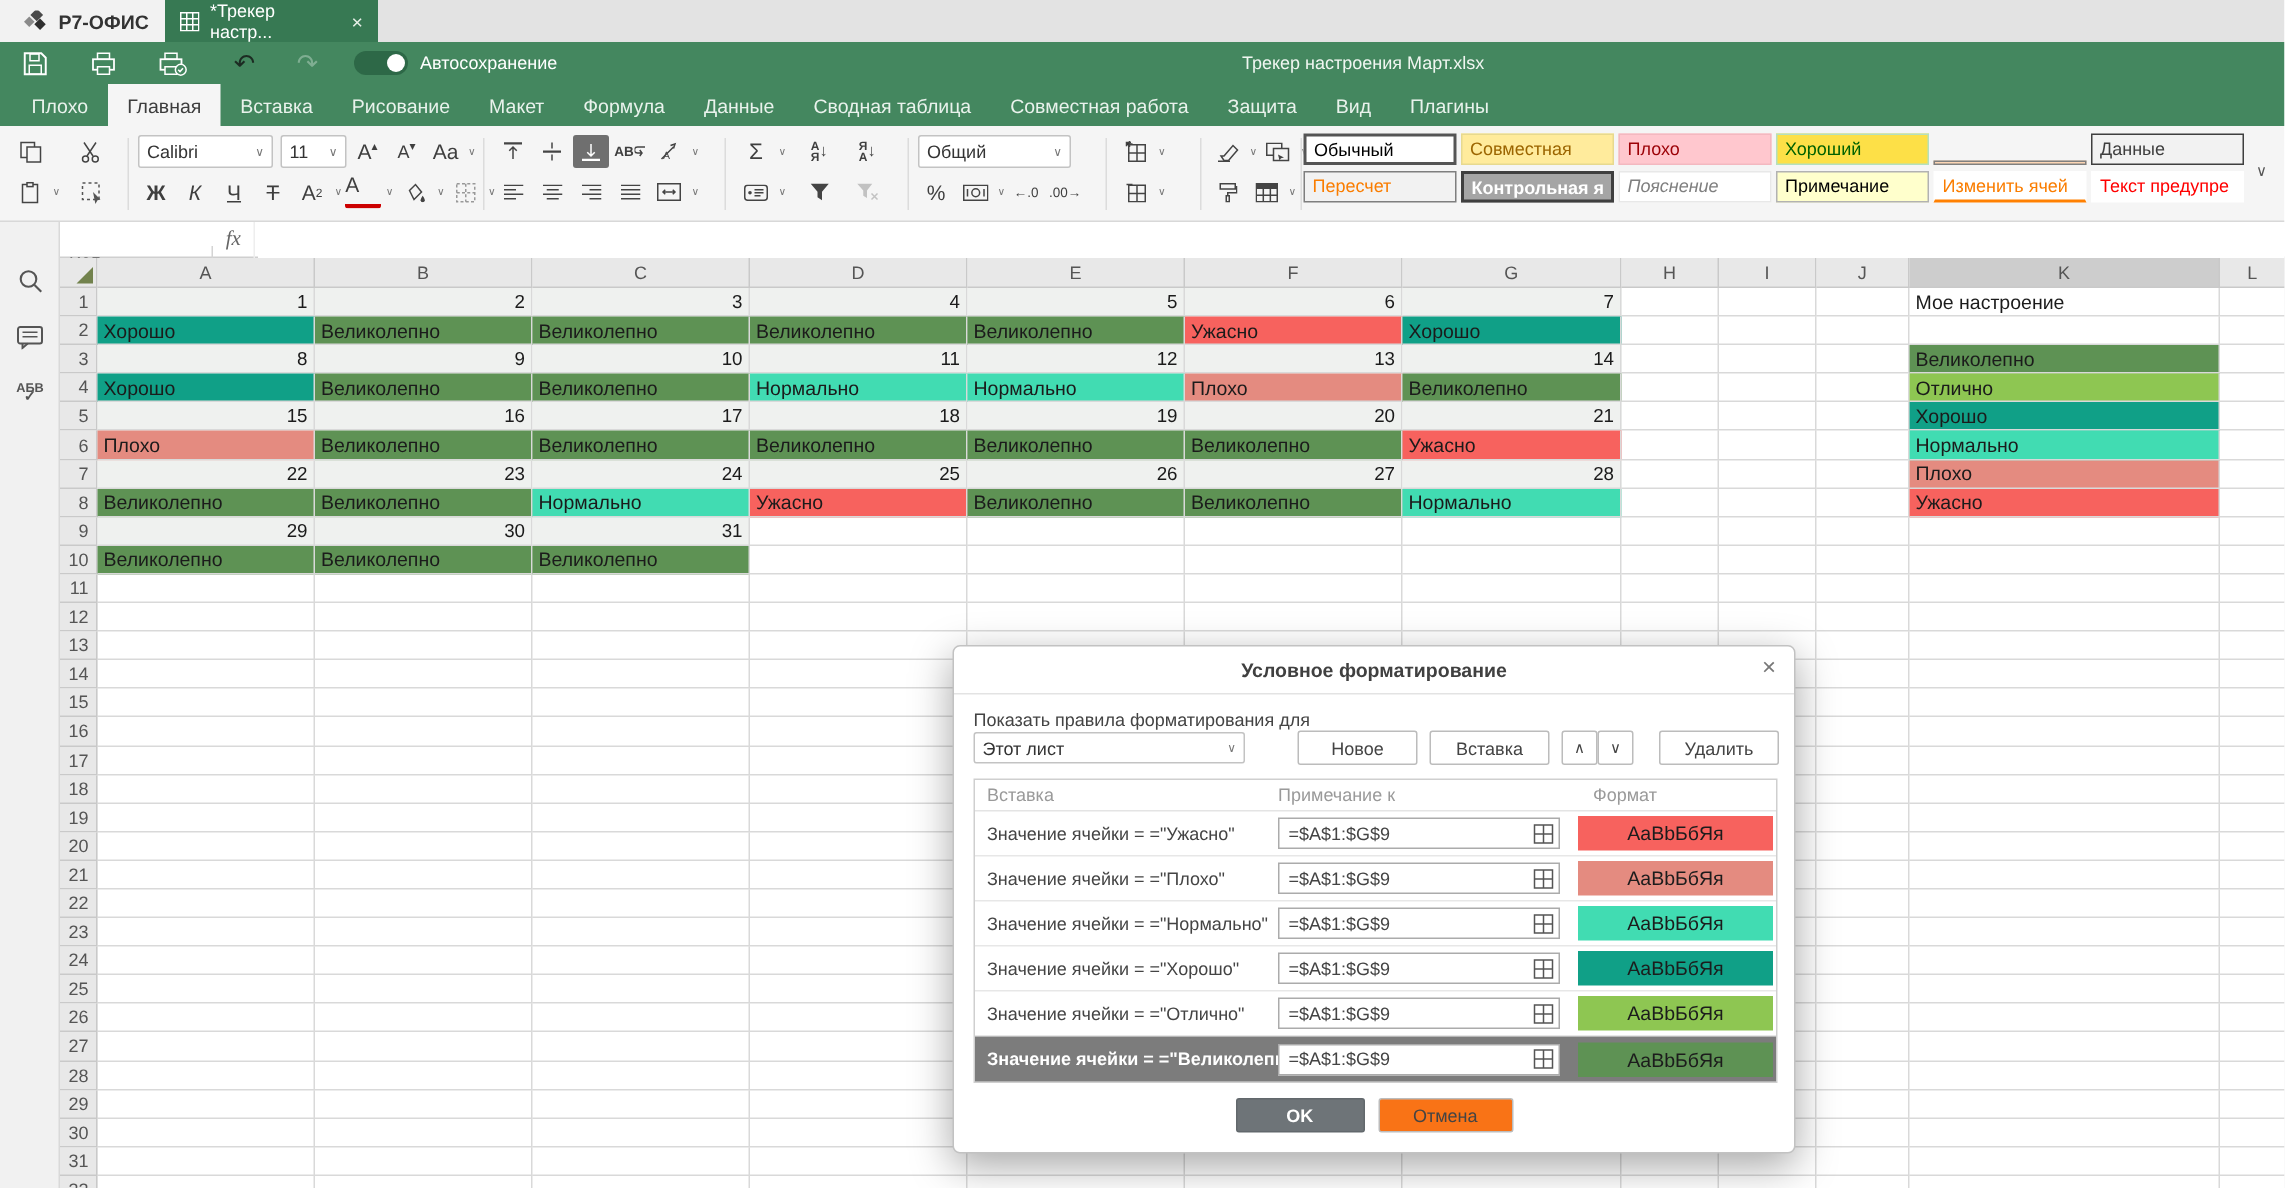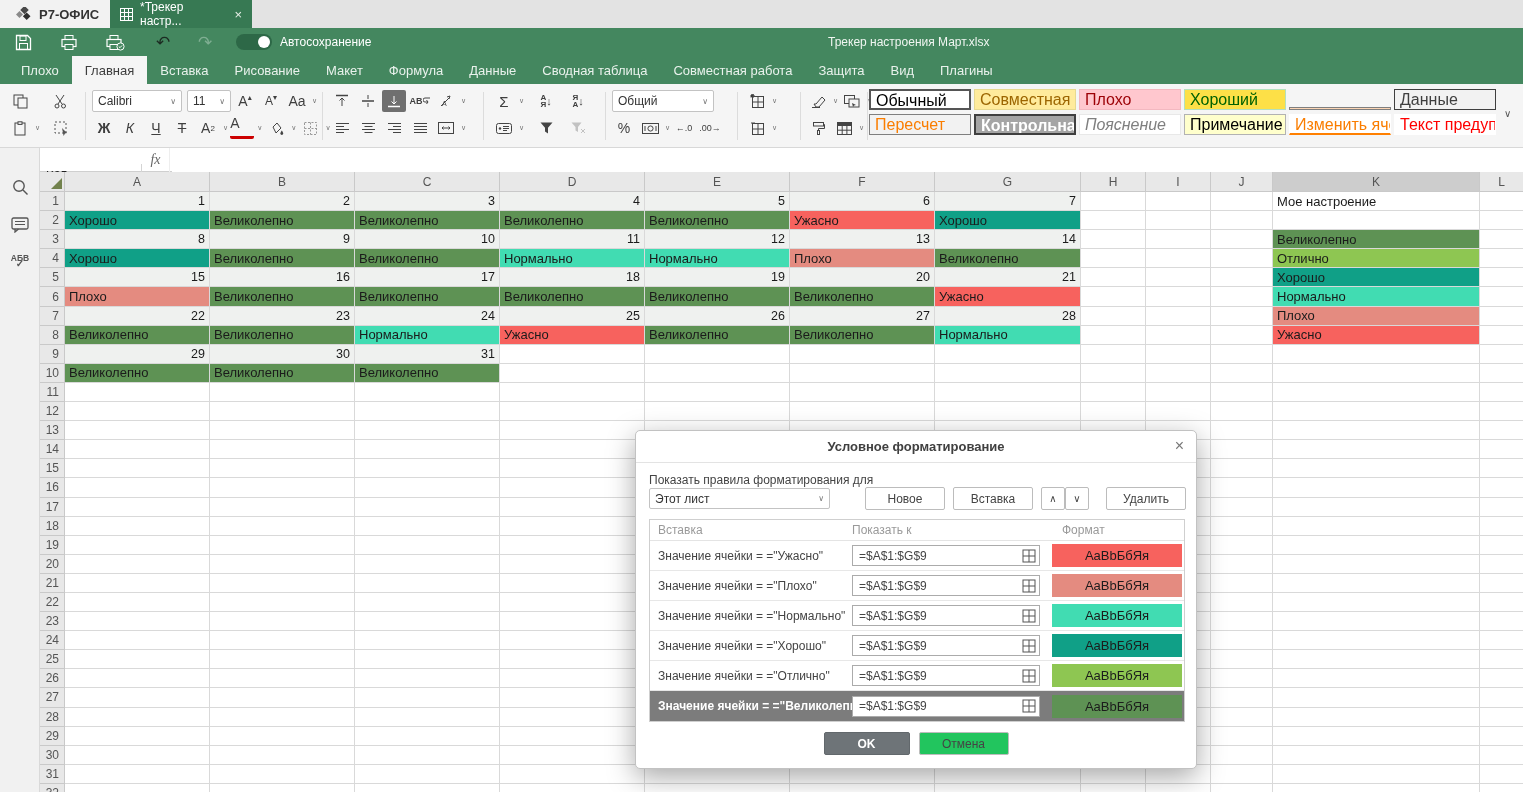--- a/index.html
+++ b/index.html
@@ -35,21 +35,21 @@
   .chev{font-size:7px;color:#777;margin-left:1px;cursor:pointer}
   .dd{height:22px;background:#fff;border:1px solid #c3c3c3;border-radius:2px;display:flex;align-items:center;font-size:12px;color:#333;padding:0 5px;cursor:pointer}
   .dd .chev{margin-left:auto;font-size:8px}
   .glyph-b{font-weight:bold}.glyph-i{font-style:italic}.glyph-u{text-decoration:underline}.glyph-s{text-decoration:line-through}
   .red-bar{display:inline-block;border-bottom:3px solid #c00;line-height:12px}
   .sort-ic{display:inline-flex;align-items:center;font-size:8px;line-height:7px;color:#3f3f3f}
   .sort-ic .lt{display:flex;flex-direction:column;font-size:8px}
   .dec-ic{font-size:9px;letter-spacing:0}
   
   #styles-gallery{position:absolute;left:869px;top:5px;display:grid;grid-template-columns:repeat(6,102px);grid-auto-rows:21px;gap:4px 3px}
-  .chip{font-size:16px;line-height:19px;padding:0 5px;white-space:nowrap;overflow:hidden;background:#fff;color:#000;border:1px solid transparent;cursor:pointer}
+  .chip{font-size:12px;line-height:19px;padding:0 5px;white-space:nowrap;overflow:hidden;background:#fff;color:#000;border:1px solid transparent;cursor:pointer}
   #ribbon-collapse{position:absolute;left:1504px;top:24px;font-size:10px;color:#555;cursor:pointer}
   
   #fxrow{position:absolute;left:0;top:148px;width:1523px;height:24px;background:#fff;border-bottom:1px solid #cfcfcf}
   #namebox{position:absolute;left:40px;top:16px;width:102px;height:24px;border-right:1px solid #d4d4d4;display:flex;align-items:center;padding:0 6px;font-size:12px;color:#222}
   #namebox .chev{margin-left:auto}
   #fxicon{position:absolute;left:142px;top:0;width:28px;height:24px;display:flex;align-items:center;justify-content:center;font-style:italic;font-family:"Liberation Serif",serif;font-size:14px;color:#666;border-right:1px solid #eee}
   #fxinput{position:absolute;left:172px;top:0;right:0;height:24px;border:none;outline:none;font-size:12px;padding:0 6px}
   
   #sidebar{position:absolute;left:0;top:148px;width:40px;height:644px;background:#f1f1f1;border-right:1px solid #d9d9d9}
   .side-ic{position:absolute;left:0;width:40px;height:26px;display:flex;align-items:center;justify-content:center;color:#555;cursor:pointer}
@@ -79,21 +79,21 @@
   .dl-row.sel{background:#7c7c7c}
   .dl-row.sel .rule-t{color:#fff;font-weight:bold}
   .c-rule{width:202px;padding-left:8px;overflow:hidden;white-space:nowrap}
   .c-range{width:198px;display:flex;align-items:center}
   .range-box{width:188px;height:21px;background:#fff;border:1px solid #ababab;display:flex;align-items:center;padding:0 3px 0 6px;font-size:12px;color:#444}
   .range-box .gi{margin-left:auto;display:flex}
   .c-fmt{flex:1;display:flex;justify-content:center}
   .swatch{width:130px;height:23px;display:flex;align-items:center;justify-content:center;font-size:13px;color:#1c1c1c}
   #dlg-foot{position:absolute;left:0;bottom:13px;width:100%;display:flex;justify-content:center;gap:9px}
   #ok-btn{width:86px;height:23px;background:#6e7478;color:#fff;font-weight:bold;border:1px solid #62686c;border-radius:2px;display:flex;align-items:center;justify-content:center;font-size:12px;cursor:pointer}
-  #cancel-btn{width:90px;height:23px;background:#22c55e;color:#444;border:1px solid #bcbcbc;border-radius:2px;display:flex;align-items:center;justify-content:center;font-size:12px;cursor:pointer}
+  #cancel-btn{width:90px;height:23px;background:#f97316;color:#444;border:1px solid #bcbcbc;border-radius:2px;display:flex;align-items:center;justify-content:center;font-size:12px;cursor:pointer}
   svg{display:block}
 </style>
 </head>
 <body>
 
 <div id="tabbar">
   <div class="app-tab">
     <span>
       <svg width="16" height="14" viewBox="0 0 16 14">
           <rect x="5.5" y="0" width="6" height="6" transform="rotate(45 8.5 3)" fill="#4a4a4a"></rect>
@@ -1002,21 +1002,21 @@
   </div>
   <div class="dbtn" style="left:229px;width:80px">Новое</div>
   <div class="dbtn" style="left:317px;width:80px">Вставка</div>
   <div class="dbtn" style="left:405px;width:24px;font-size:10px">∧</div>
   <div class="dbtn" style="left:429px;width:24px;font-size:10px">∨</div>
   <div class="dbtn" style="left:470px;width:80px">Удалить</div>
 
   <div id="dlg-table">
     <div class="dl-hdr">
       <span class="c-rule">Вставка</span>
-      <span class="c-range">Показать к</span>
+      <span class="c-range">Примечание к</span>
       <span class="c-fmt" style="justify-content:flex-start;padding-left:12px">Формат</span>
     </div>
     <div id="rules-rows">
         <div class="dl-row">
           <span class="c-rule rule-t">Значение ячейки = ="Ужасно"</span>
           <span class="c-range">
             <span class="range-box">
               <span>=$A$1:$G$9</span>
               <span class="gi">
                 <svg width="14" height="14" viewBox="0 0 14 14">

